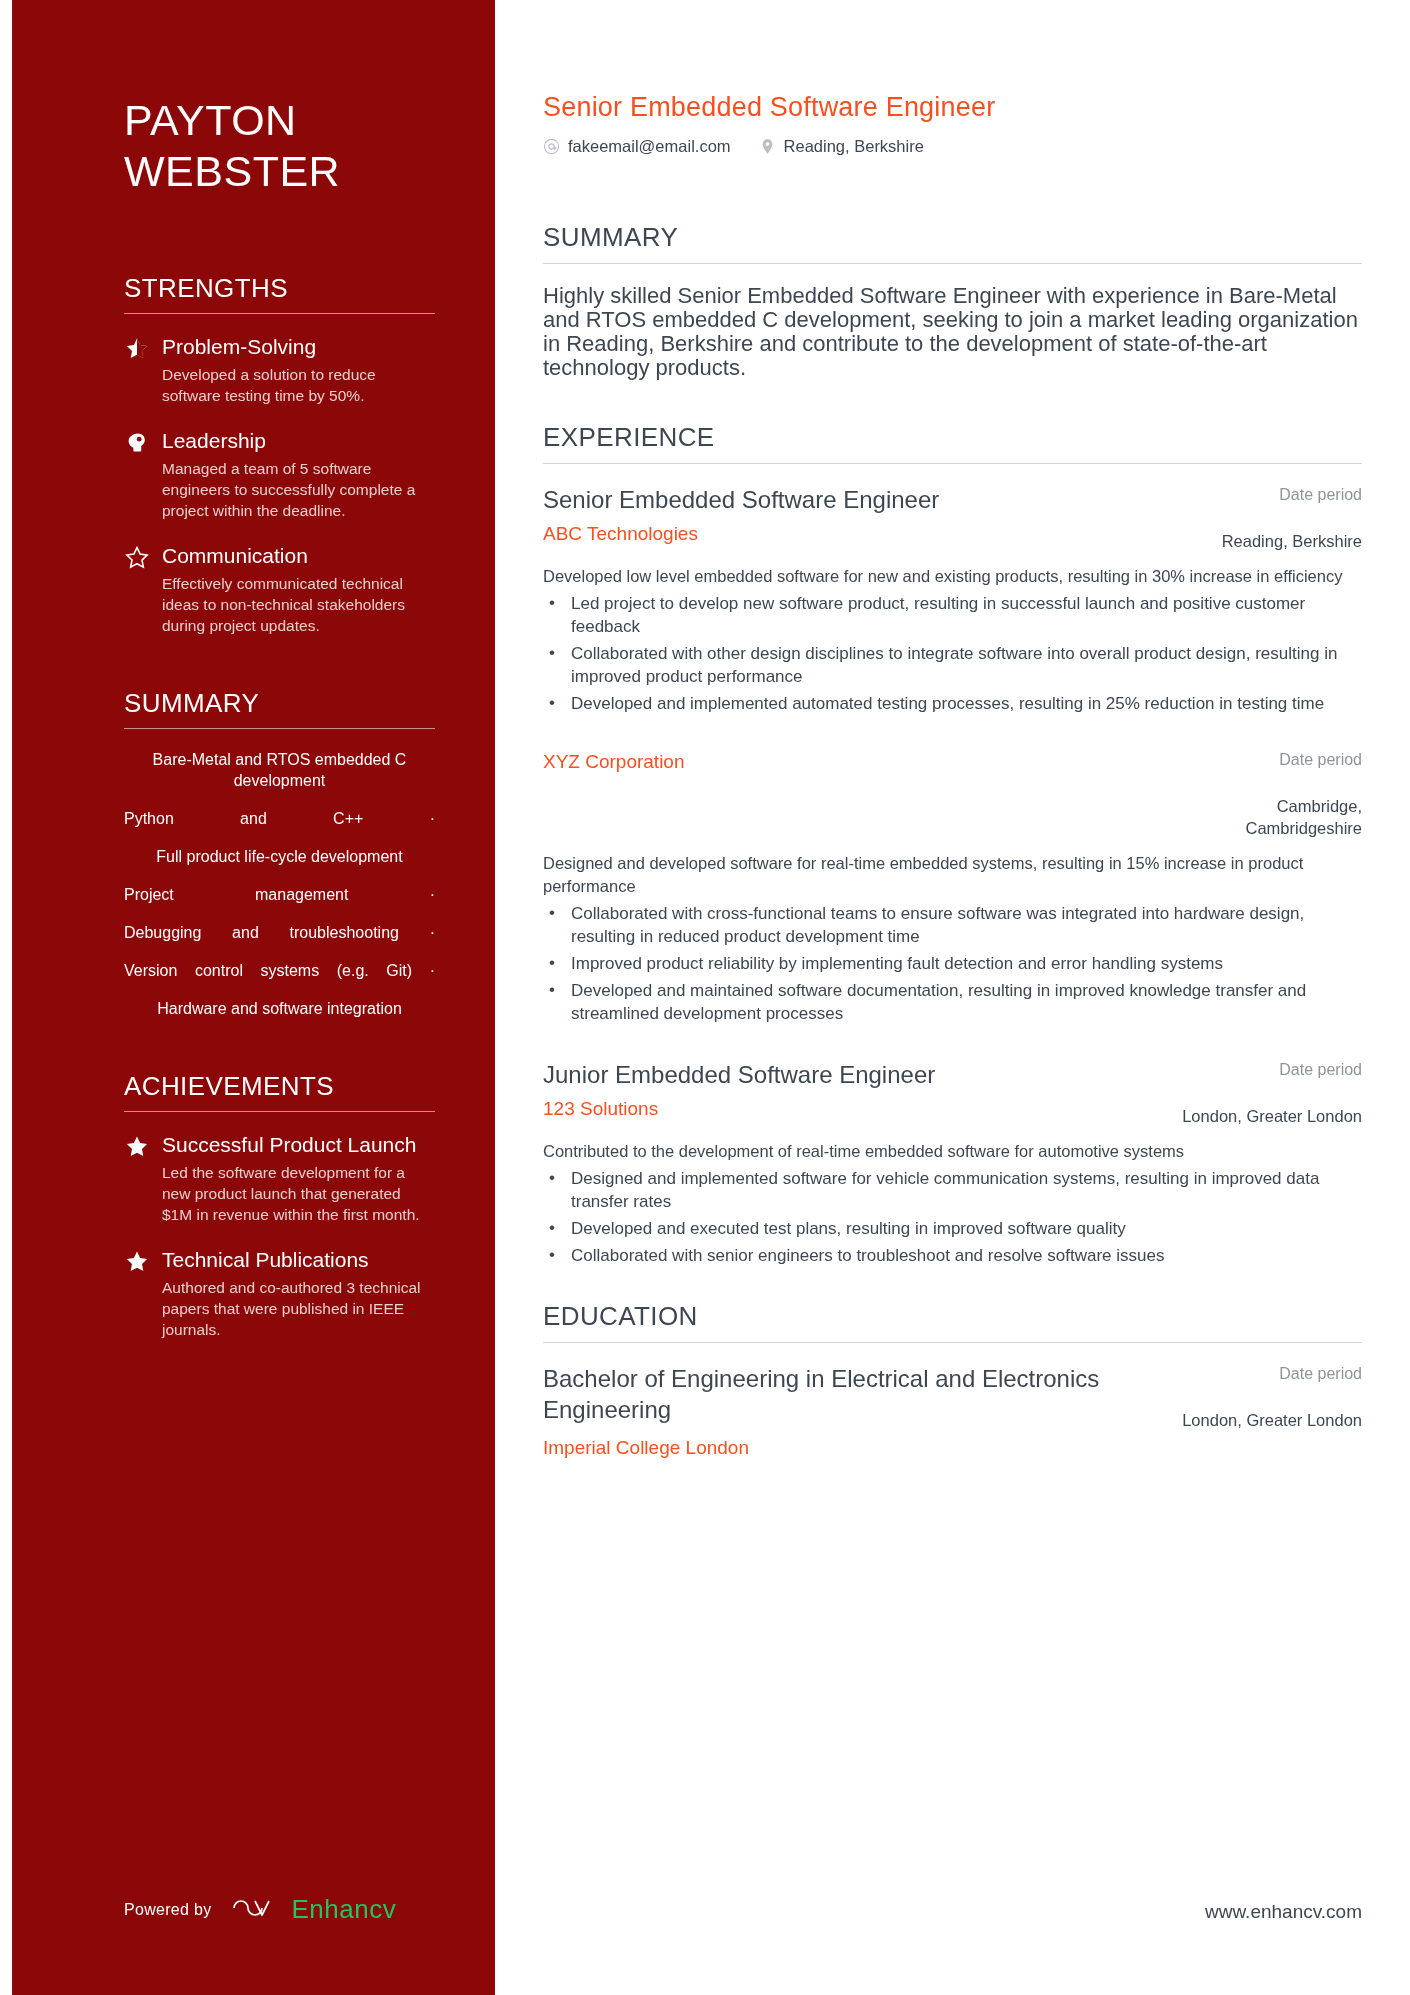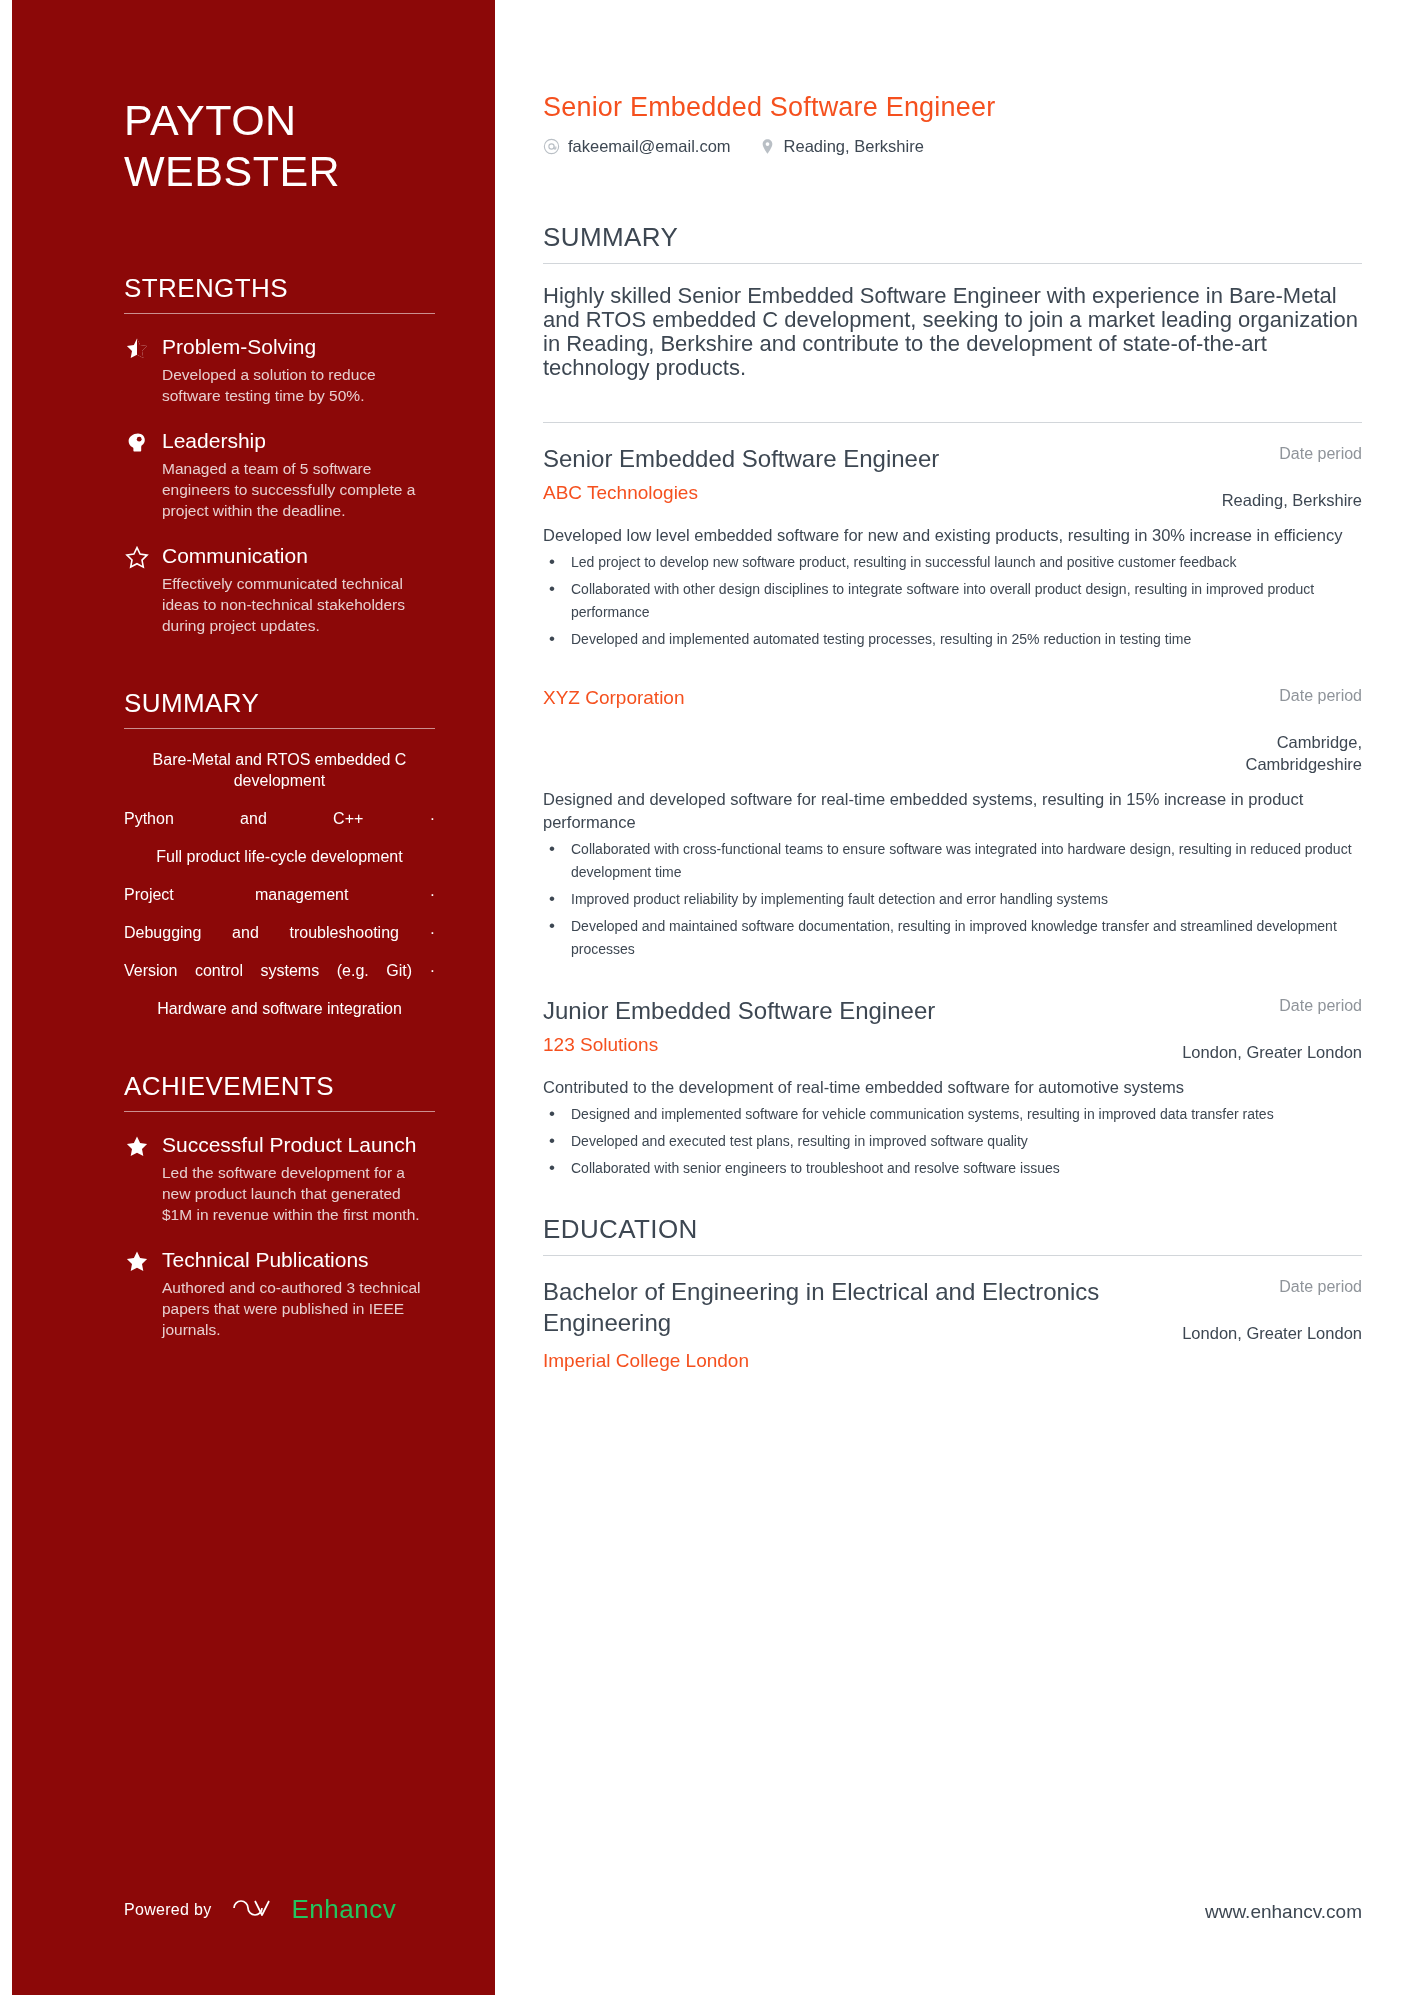--- a/index.html
+++ b/index.html
@@ -159,21 +159,21 @@
   }
   .entry-desc {
     font-size: 16.5px;
     line-height: 23px;
     color: #3d4752;
     margin-top: 13px;
   }
   .bullets { list-style: none; margin-top: 4px; }
   .bullets li {
     position: relative;
-    font-size: 14px;
+    font-size: 17px;
     line-height: 23px;
     color: #3d4752;
     padding-left: 28px;
     margin-top: 4px;
   }
   .bullets li::before {
     content: "\2022";
     position: absolute;
     left: 6px;
     top: -1px;
@@ -327,20 +327,21 @@
       </div>
     </div>
 
     <section class="sec">
       <div class="sec-heading">SUMMARY</div>
       <div class="sec-rule"></div>
       <p class="summary-text">Highly skilled Senior Embedded Software Engineer with experience in Bare-Metal and RTOS embedded C development, seeking to join a market leading organization in Reading, Berkshire and contribute to the development of state-of-the-art technology products.</p>
     </section>
 
     <section class="sec">
+      <div class="sec-heading">EXPERIENCE</div>
       <div class="sec-rule"></div>
 
       <article class="entry">
         <div class="entry-top">
           <div class="entry-left">
             <div class="entry-role">Senior Embedded Software Engineer</div>
             <div class="entry-company">ABC Technologies</div>
           </div>
           <div class="entry-right">
             <div class="entry-date">Date period</div>

